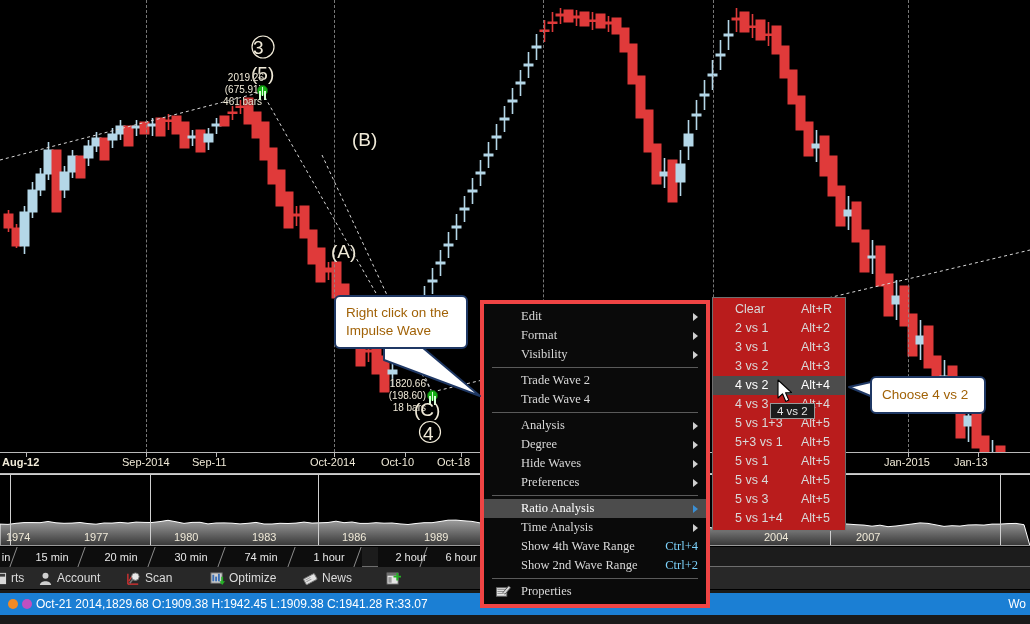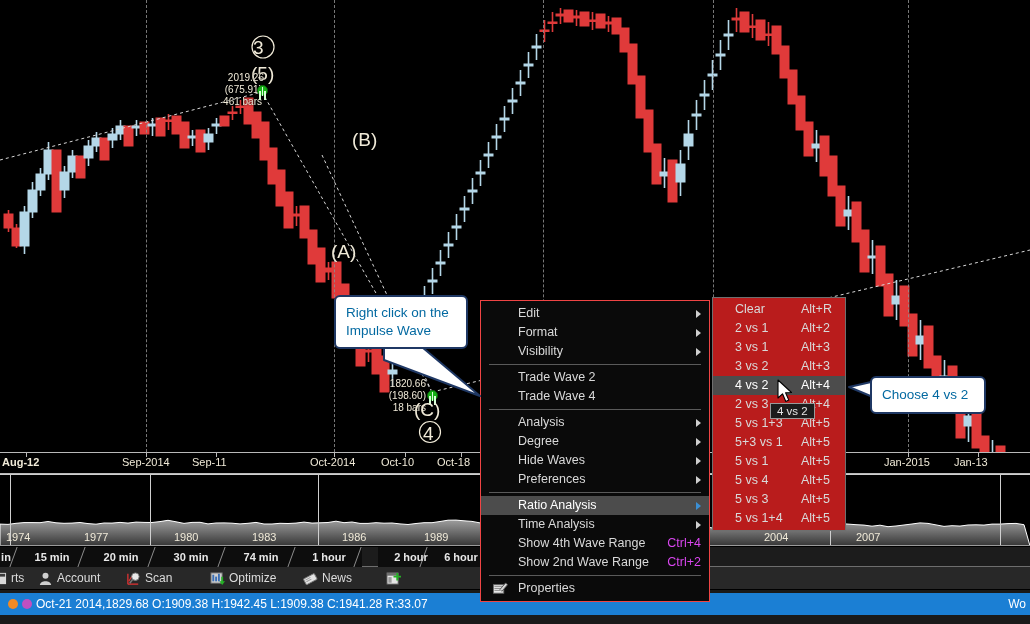--- a/index.html
+++ b/index.html
@@ -113,21 +113,21 @@
     width: 1030px; height: 20px;
     background: #1c1c1c;
     border-bottom: 1px solid #6e6e6e;
   }
   .tf-tab {
     position: absolute; top: 0; height: 20px;
     color: #e8e8e8; font-size: 11px;
     line-height: 20px; text-align: center;
     background: #0d0d0d;
   }
-  .tf-tab .tf-lbl { position: relative; z-index: 2; font-weight: bold; }
+  .tf-tab .tf-lbl { position: relative; z-index: 2; }
   .tf-sep {
     position: absolute; top: 0; width: 10px; height: 20px;
     border-left: 1px solid #8d8d8d;
     transform: skewX(-20deg);
   }
   .tf-tab.active { background: #070707; color:#fff; font-weight: bold; }
 
   
   #toolbar {
     position: absolute; left: 0; top: 567px;
@@ -163,36 +163,37 @@
   .st-dot {
     position: absolute; top: 6px;
     width: 10px; height: 10px; border-radius: 50%;
   }
 
   
   #ctx-menu {
     position: absolute; left: 480px; top: 300px;
     width: 230px;
     background: #0a0a0a;
-    border: 1px solid #ef4444;
+    border: 4px solid #ef4444;
     padding: 3px 0;
     z-index: 40;
+    font-family: Liberation Serif, serif;
   }
   .mi {
     position: relative;
     height: 19px; line-height: 19px;
     color: #d9d9d9; font-size: 12.5px;
     padding-left: 37px; padding-right: 8px;
     white-space: nowrap;
     cursor: default;
   }
   .mi.sel { background: #4c4c4c; color: #ffffff; }
   .mi .acc {
     position: absolute; right: 8px; top: 0;
-    color: #d946ef; font-size: 12.5px;
+    color: #7dd3fc; font-size: 12.5px;
   }
   .mi .arrow {
     position: absolute; right: 8px; top: 6px;
     width: 0; height: 0;
     border-left: 5px solid #cfcfcf;
     border-top: 4px solid transparent;
     border-bottom: 4px solid transparent;
   }
   .mi.sel .arrow { border-left-color: #3b8fd4; }
   .msep {
@@ -236,21 +237,21 @@
     color: #e6e6e6; font-size: 11.5px;
     z-index: 70; white-space: nowrap;
   }
 
   
   .callout {
     position: absolute;
     background: #ffffff;
     border: 2px solid #1f3864;
     border-radius: 6px;
-    color: #0369a1;
+    color: #a16207;
     font-size: 13.5px;
     line-height: 18px;
     padding: 7px 10px;
     z-index: 55;
   }
   #callout-1 { left: 334px; top: 295px; width: 134px; }
   #callout-2 { left: 870px; top: 376px; width: 116px; padding: 8px 10px; }
   .callout-tail { position: absolute; z-index: 54; }
 </style>
 </head>
@@ -703,21 +704,21 @@
             <path d="M8 9 L14 2 L16 4 L10 11 Z" fill="#d8d8d8" stroke="#555"></path>
           </svg></span></div>
     </div>
 
   <div id="sub-menu">
       <div class="smi"><span>Clear</span><span class="acc">Alt+R</span></div>
       <div class="smi"><span>2 vs 1</span><span class="acc">Alt+2</span></div>
       <div class="smi"><span>3 vs 1</span><span class="acc">Alt+3</span></div>
       <div class="smi"><span>3 vs 2</span><span class="acc">Alt+3</span></div>
       <div class="smi sel"><span>4 vs 2</span><span class="acc">Alt+4</span></div>
-      <div class="smi"><span>2 vs 3</span><span class="acc">Alt+4</span></div>
+      <div class="smi"><span>4 vs 3</span><span class="acc">Alt+4</span></div>
       <div class="smi"><span>5 vs 1+3</span><span class="acc">Alt+5</span></div>
       <div class="smi"><span>5+3 vs 1</span><span class="acc">Alt+5</span></div>
       <div class="smi"><span>5 vs 1</span><span class="acc">Alt+5</span></div>
       <div class="smi"><span>5 vs 4</span><span class="acc">Alt+5</span></div>
       <div class="smi"><span>5 vs 3</span><span class="acc">Alt+5</span></div>
       <div class="smi"><span>5 vs 1+4</span><span class="acc">Alt+5</span></div>
     </div>
 
   <div id="hover-tip">4 vs 2</div>
 

